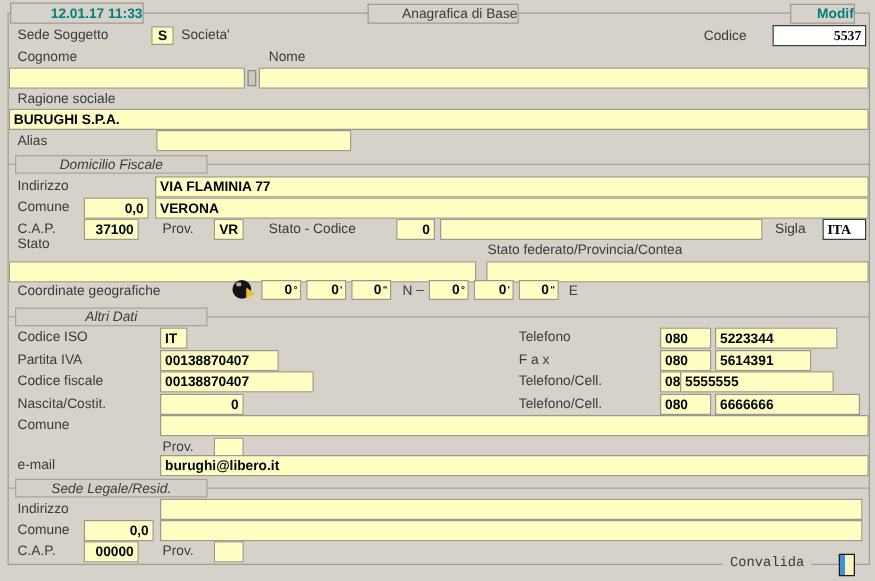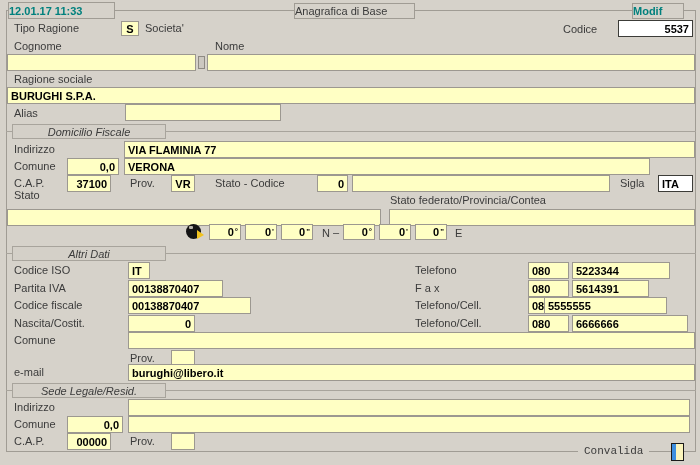--- a/index.html
+++ b/index.html
@@ -15,25 +15,25 @@
   .lbl { position:absolute; white-space:nowrap; color:#3b3b3b; line-height:12px; }
   .fld {
     position:absolute; box-sizing:border-box; height:17px;
     background:#ffffc4; border:1px solid #9c9890;
     color:#000; font-weight:bold; font-size:11px;
     display:flex; align-items:center; padding:0 3px;
     white-space:nowrap; overflow:hidden;
   }
   .fld.num { justify-content:flex-end; }
   .fld.ctr { justify-content:center; padding:0 1px; }
-  .fld.white { background:#ffffff; border:1px solid #3c3c38; }
+  .fld.white { background:#ffffff; border:1px solid #3c3c38;font-family:Liberation Serif, serif; }
   .box {
     position:absolute; box-sizing:border-box;
     background:#d6d2ca; border:1px solid #a09c94;
-    display:flex; align-items:center; justify-content:flex-start; white-space:nowrap;
+    display:flex; align-items:center; justify-content:flex-end; white-space:nowrap;
   }
   .teal { color:#00807d; font-weight:bold; }
   .sect-line { position:absolute; left:6px; width:690px; height:1px; background:#a8a49c; }
   .sect-tab {
     position:absolute; left:12px; width:154px; height:15px; box-sizing:border-box;
     background:#d4d0c8; border:1px solid #a8a49c;
     display:flex; align-items:center; justify-content:center;
     font-style:italic; color:#3b3b3b;
   }
   .sep {
@@ -70,21 +70,21 @@
   <div class="box" style="left:8px;top:2px;width:107px;height:17px">
     <span class="teal">12.01.17 11:33</span>
   </div>
   <div class="box" style="left:294px;top:3px;width:121px;height:16px">
     <span>Anagrafica di Base</span>
   </div>
   <div class="box" style="left:632px;top:3px;width:52px;height:16px">
     <span class="teal">Modif</span>
   </div>
 
-  <span class="lbl" style="left:14px;top:22px">Tipo Ragione</span>
+  <span class="lbl" style="left:14px;top:22px">Sede Soggetto</span>
   <div class="fld ctr" style="left:121px;top:21px;width:18px;height:15px">
     <span>S</span>
   </div>
   <span class="lbl" style="left:145px;top:22px">Societa'</span>
   <span class="lbl" style="left:563px;top:23px">Codice</span>
   <div class="fld white num" style="left:618px;top:20px;width:75px">
     <span>5537</span>
   </div>
 
   <span class="lbl" style="left:14px;top:40px">Cognome</span>
@@ -114,21 +114,21 @@
 
   <span class="lbl" style="left:14px;top:143px">Indirizzo</span>
   <div class="fld" style="left:124px;top:141px;width:571px">
     <span>VIA FLAMINIA 77</span>
   </div>
 
   <span class="lbl" style="left:14px;top:160px">Comune</span>
   <div class="fld num" style="left:67px;top:158px;width:52px">
     <span>0,0</span>
   </div>
-  <div class="fld" style="left:124px;top:158px;width:526px">
+  <div class="fld" style="left:124px;top:158px;width:571px">
     <span>VERONA</span>
   </div>
 
   <span class="lbl" style="left:14px;top:177px">C.A.P.</span>
   <div class="fld num" style="left:67px;top:175px;width:44px">
     <span>37100</span>
   </div>
   <span class="lbl" style="left:130px;top:177px">Prov.</span>
   <div class="fld ctr" style="left:171px;top:175px;width:24px">
     <span>VR</span>
@@ -147,20 +147,21 @@
 
   <span class="lbl" style="left:14px;top:189px">Stato</span>
   <span class="lbl" style="left:390px;top:194px">Stato federato/Provincia/Contea</span>
   <div class="fld" style="left:7px;top:209px;width:374px">
     <span></span>
   </div>
   <div class="fld" style="left:389px;top:209px;width:306px">
     <span></span>
   </div>
 
+  <span class="lbl" style="left:14px;top:227px">Coordinate geografiche</span>
   <div class="globe" style="left:186px;top:224px">
     <span class="spark"></span>
     <span class="arrow"></span>
   </div>
   <div class="fld coord" style="left:209px;top:224px;height:16px">
     <span>0</span>
       <sup>°</sup>
   </div>
   <div class="fld coord" style="left:245px;top:224px;height:16px">
     <span>0</span>

